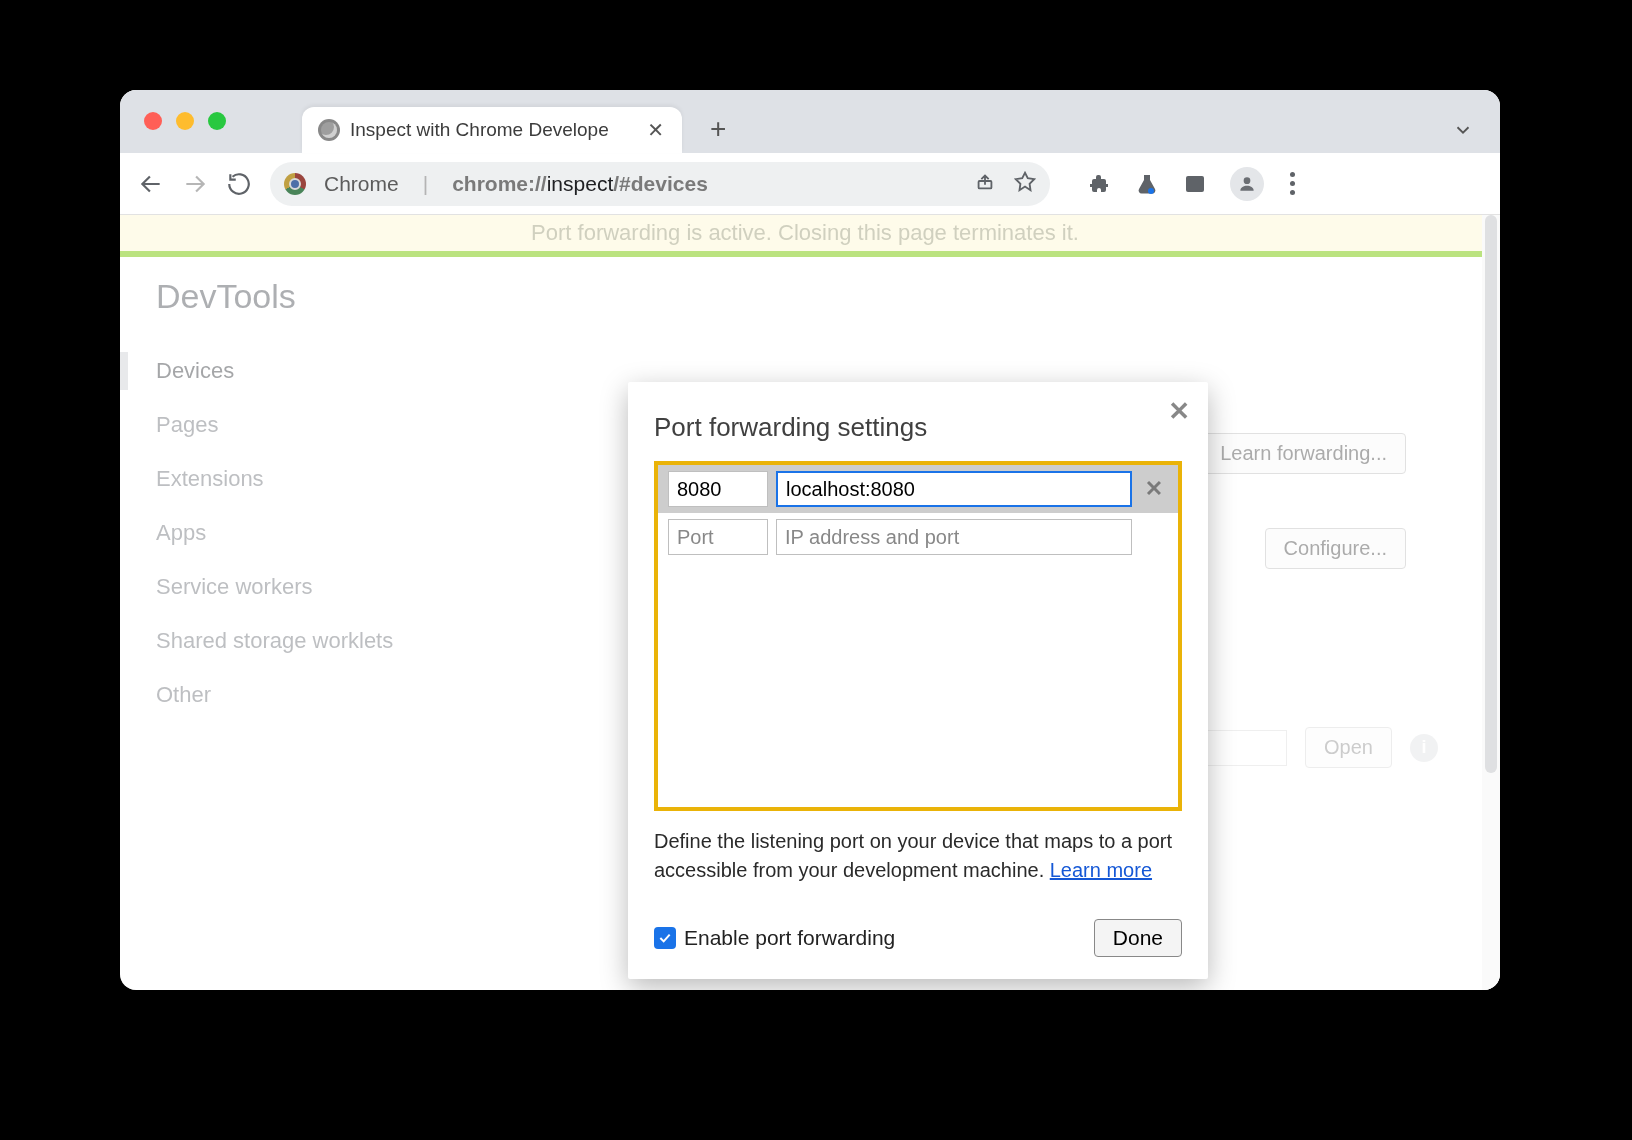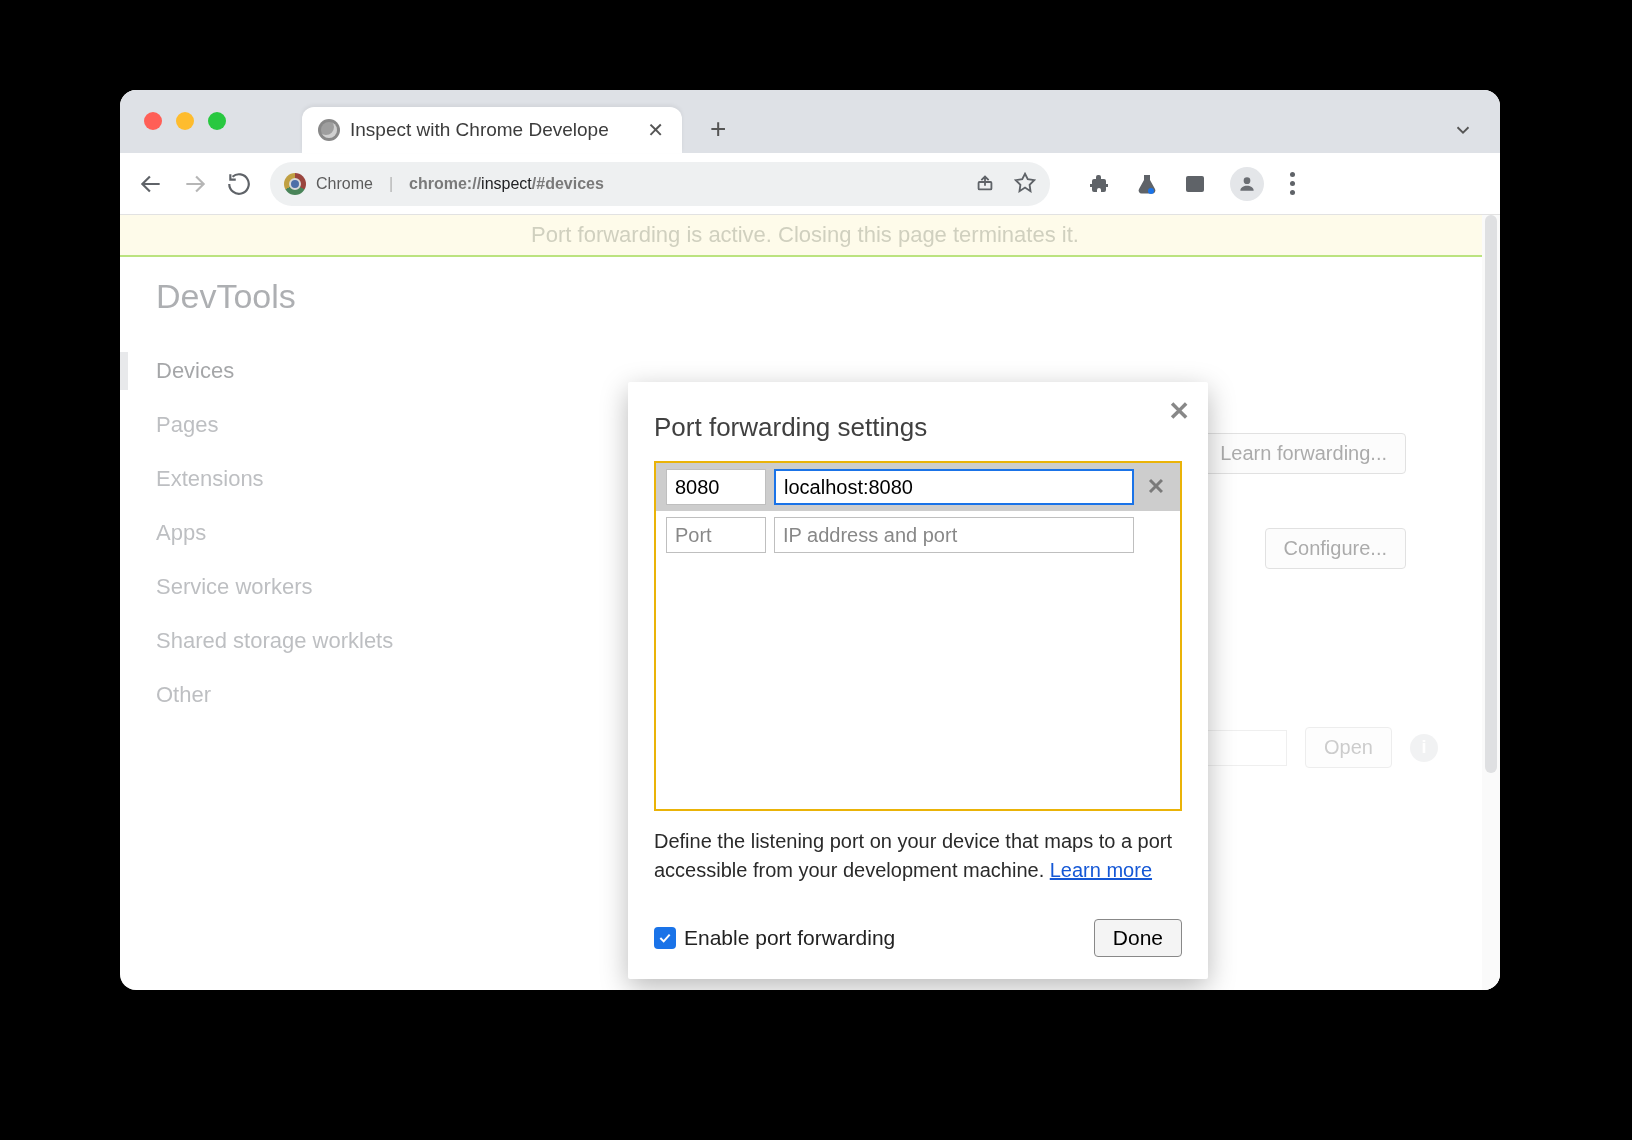--- a/index.html
+++ b/index.html
@@ -81,22 +81,22 @@
   .nav-ico svg { width:26px; height:26px; stroke:#5f6368; fill:none; stroke-width:2;}
   .nav-ico.disabled svg{ stroke:#b6b6b6;}
   .omnibox {
     flex: 0 0 780px;
     height:44px;
     background:#eef0f1;
     border-radius:22px;
     display:flex;
     align-items:center;
     padding:0 14px;
-    gap:10px;
-    font-size:16px;
+    gap:18px;
+    font-size:21px;
     color:#3c3c3c;
   }
   .chrome-ico {
     width:22px; height:22px; border-radius:50%;
     background: conic-gradient(#ea4335 0 120deg,#34a853 120deg 240deg,#fbbc05 240deg 360deg);
     position:relative;
     filter: grayscale(0.4) brightness(0.85);
   }
   .chrome-ico::after{content:"";position:absolute;inset:5px;border-radius:50%;background:#4285f4;border:2px solid #fff;}
   .omni-origin { color:#5c5c5c; }
@@ -118,21 +118,21 @@
     flex:1;
     display:flex;
     position:relative;
     overflow:hidden;
   }
   .banner{
     position:absolute;
     top:0; left:0; right:10px;
     height:42px;
     background:#fdf7d9;
-    border-bottom:2px solid #84cc16;
+    border-bottom:6px solid #84cc16;
     color:#a9a98a;
     font-size:22px;
     display:flex;
     align-items:center;
     justify-content:center;
   }
   .overlay{
     position:absolute; inset:0;
     background:rgba(255,255,255,0.45);
     z-index:1;
@@ -216,21 +216,21 @@
     border-radius:2px;
   }
   .modal-close{
     position:absolute; right:18px; top:14px;
     font-size:26px; color:#888; cursor:pointer; font-weight:700;
   }
   .modal-title{
     font-size:26px; color:#404040; margin:6px 0 18px 0; font-weight:400;
   }
   .rule-table{
-    border:2px solid #eab308;
+    border:4px solid #eab308;
     height:350px;
     overflow:auto;
   }
   .rule-row{
     display:flex;
     align-items:center;
     gap:8px;
     padding:6px 10px;
   }
   .rule-row.filled{ background:#cdcdcd;}

